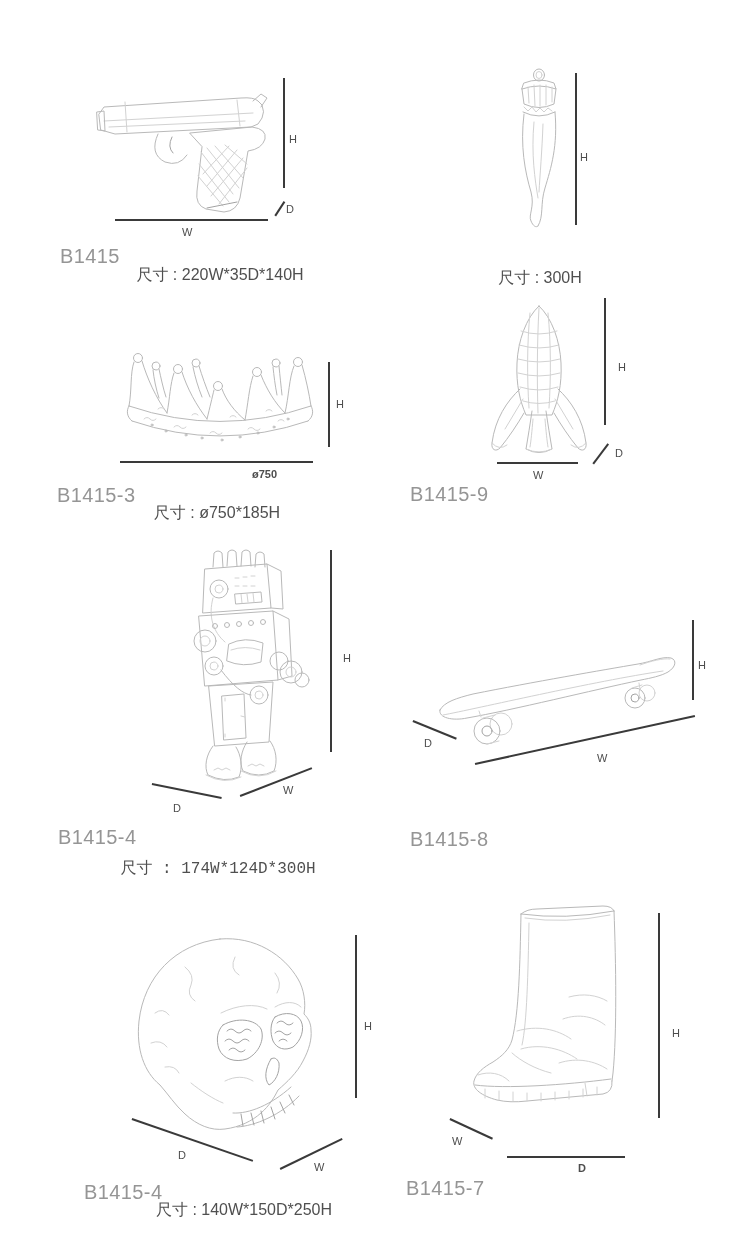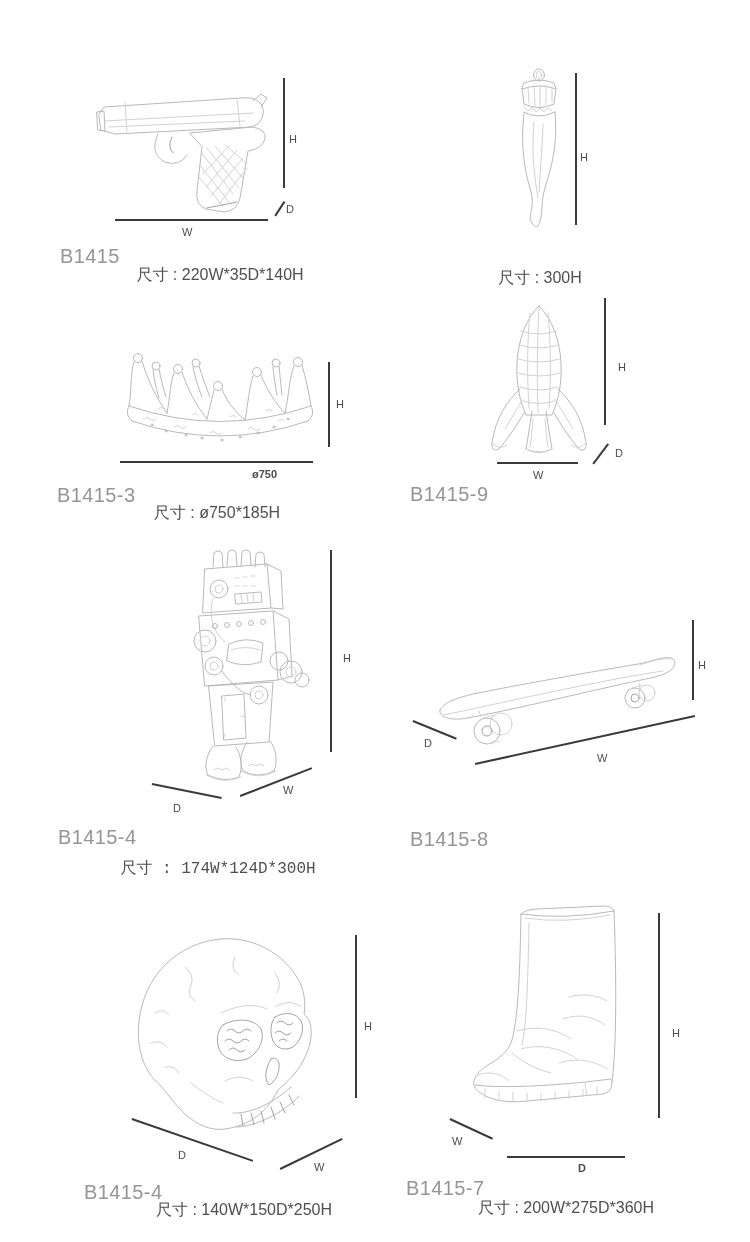--- a/index.html
+++ b/index.html
@@ -252,16 +252,15 @@
       <path class="lt" d="M20,186 l0,9 M34,188 l0,9 M48,189 l0,9 M62,190 l0,8 M76,190 l0,8 M90,189 l0,8 M104,188 l0,8 M118,186 l0,8 M132,184 l0,8"></path>
       <path class="lt" d="M120,180 L122,193"></path>
     </svg>
     <div class="dim v" style="left:252px;top:23px;height:205px;"></div>
     <span class="dlabel" style="left:266px;top:136px;">H</span>
     <div class="dim diag" style="left:44px;top:228px;width:47px;transform:rotate(24.9deg);"></div>
     <span class="dlabel" style="left:46px;top:244px;">W</span>
     <div class="dim h" style="left:101px;top:266px;width:118px;"></div>
     <span class="dlabel ctr" style="left:140px;width:40px;top:271px;">D</span>
     <div class="code" style="top:289px;">B1415-7</div>
-    <div class="size" style="top:309px;">尺寸 : 200W*275D*360H</div>
   </div>
 
 </div>
 
 </body></html>

